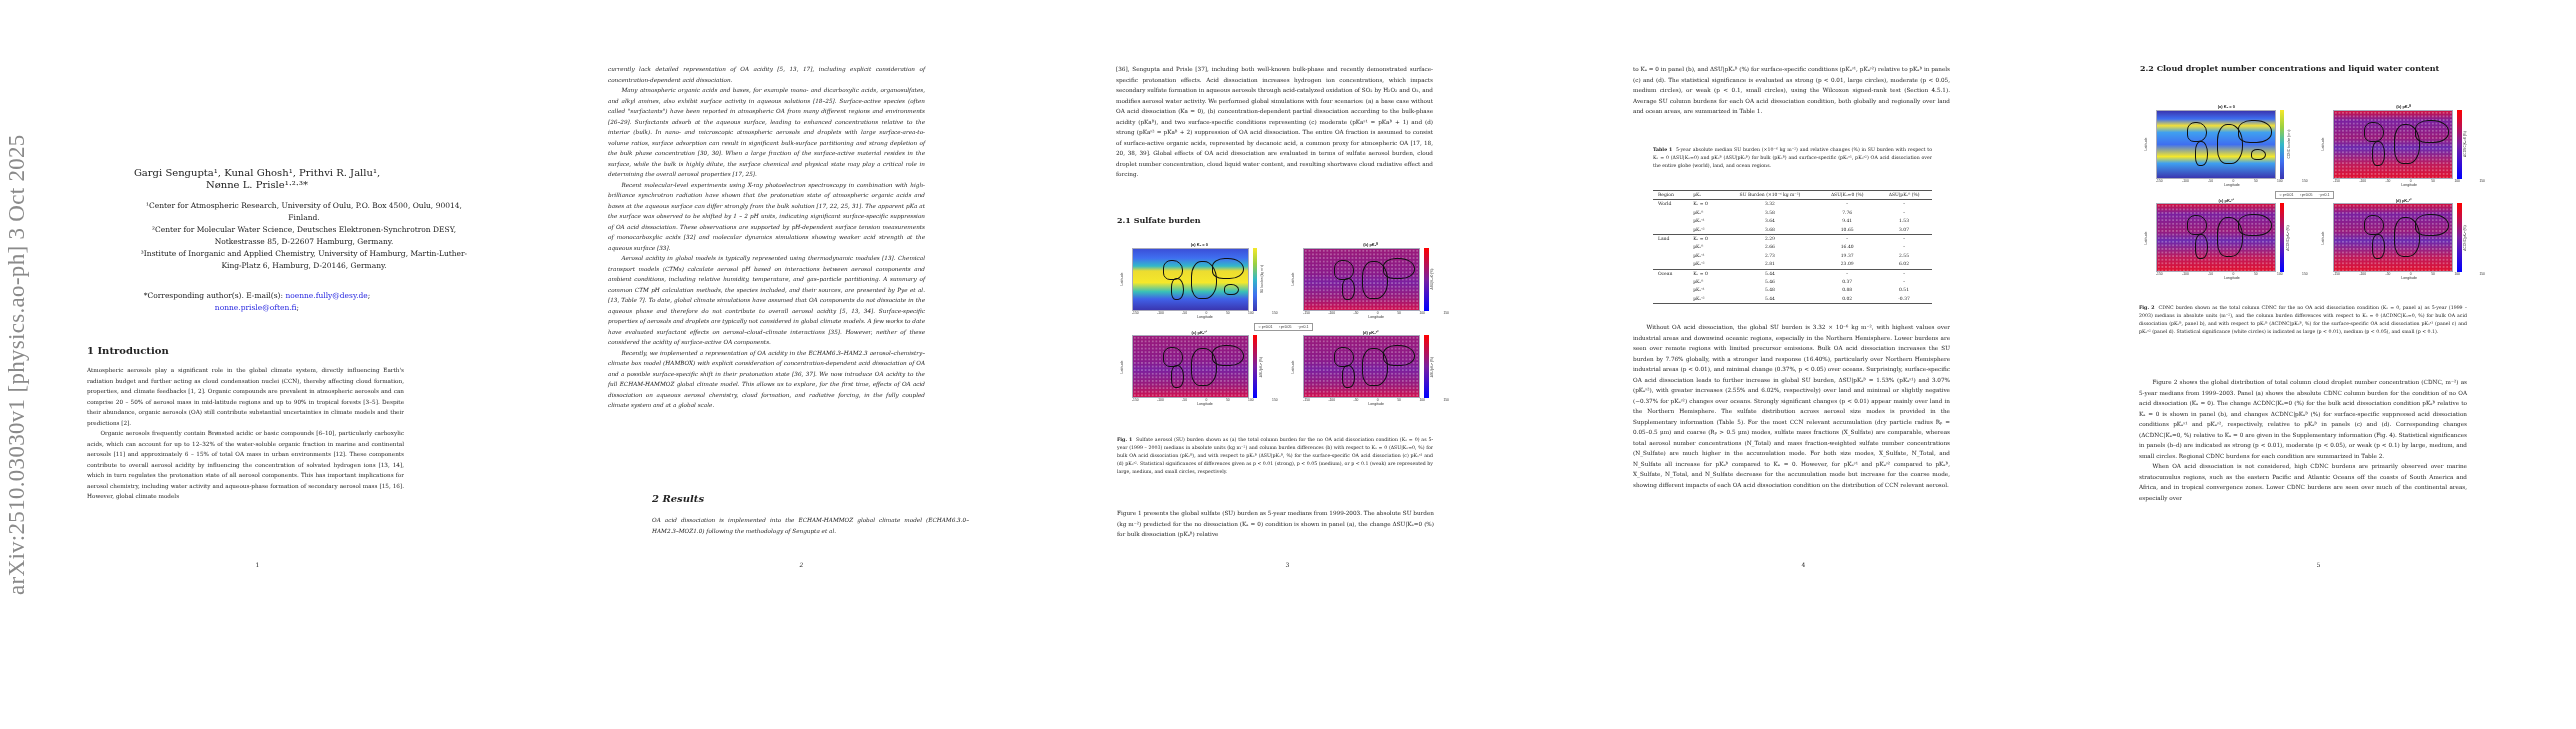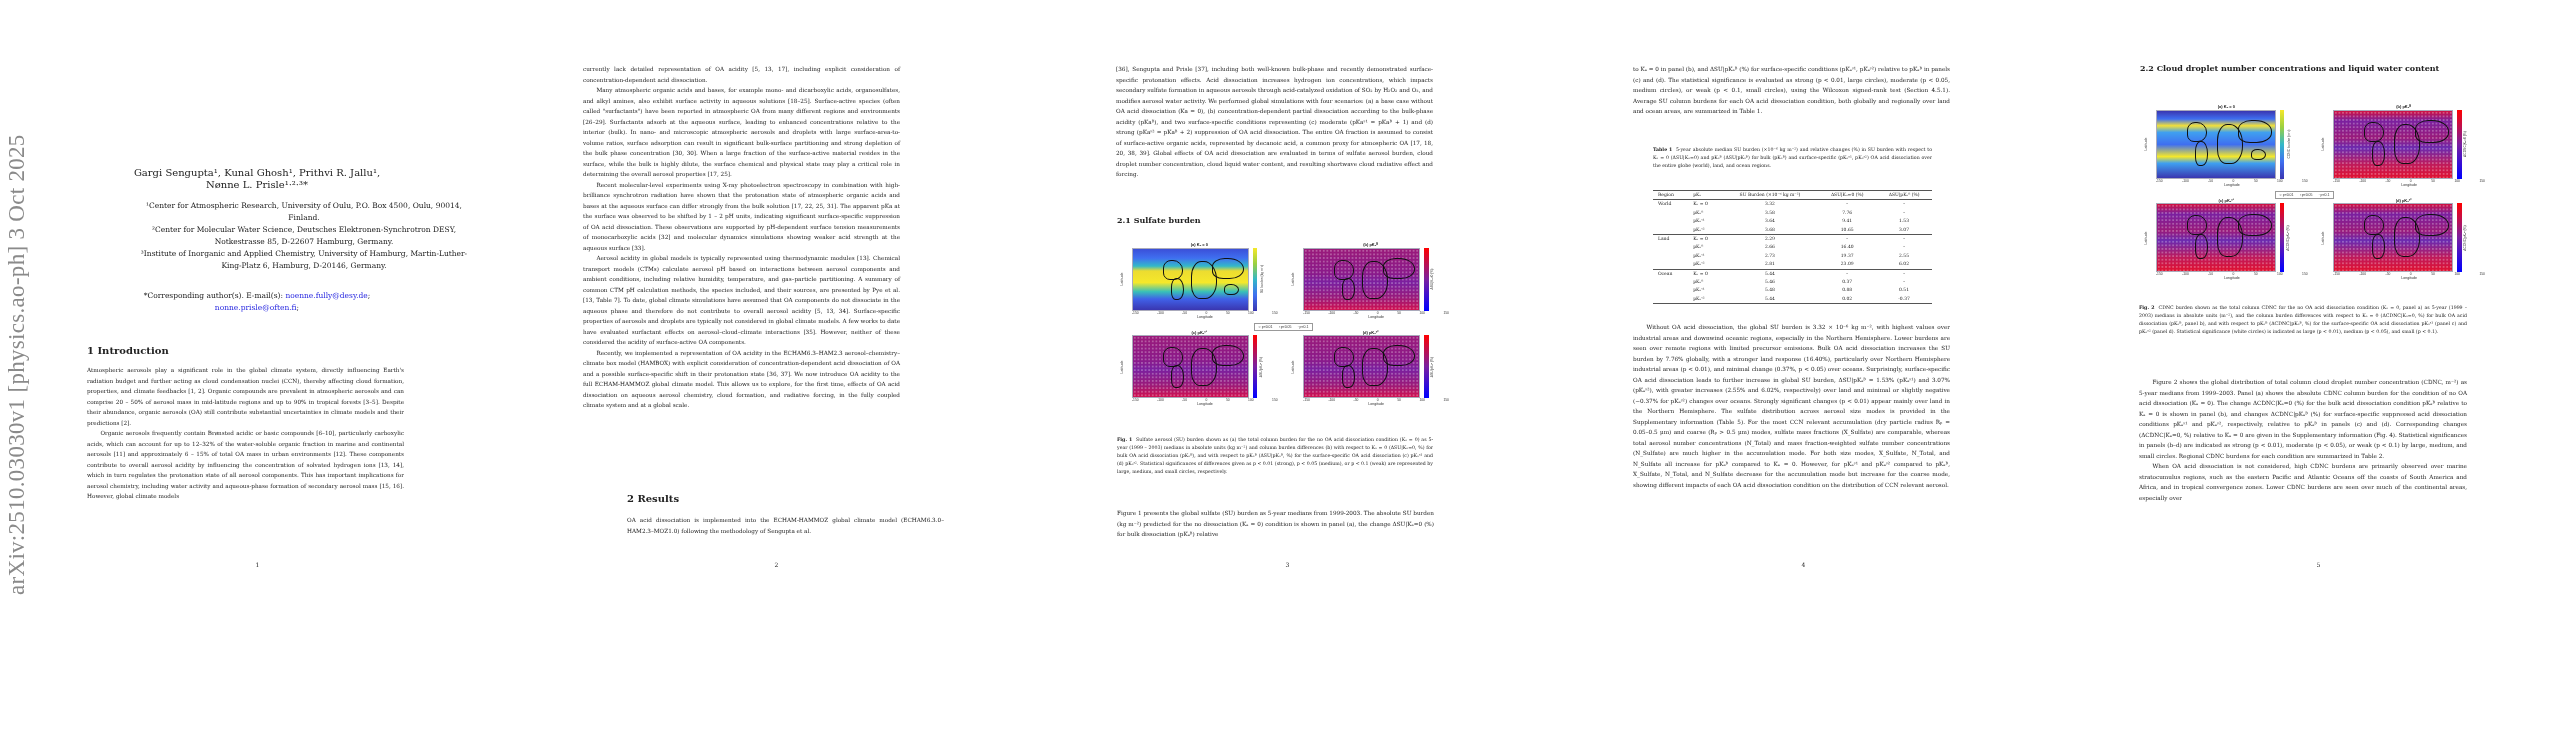--- a/index.html
+++ b/index.html
@@ -1,19 +1,19 @@
 <!DOCTYPE html>
 <html style="font-size:9.7px"><head>
 <meta charset="utf-8">
 <style>
   html, body { margin:0; padding:0; background:#ffffff; }
   body { width:2576px; height:729px; overflow:hidden; position:relative;
          font-family:"DejaVu Serif","Liberation Serif",serif; color:#222; }
   .page { position:absolute; top:0; width:515px; height:729px; background:#fff; }
-  .p1 { left:0; } .p2 { left:519px; } .p3 { left:1030px; } .p4 { left:1546px; } .p5 { left:2061px; }
+  .p1 { left:0; } .p2 { left:544px;font-style:italic; } .p3 { left:1030px; } .p4 { left:1546px; } .p5 { left:2061px; }
   .col { position:absolute; left:87px; width:317px; font-size:5.7px; line-height:10.5px; text-align:justify; }
   .col p { margin:0; text-indent:13.4px; }
   .col p.noindent { text-indent:0; }
   .pagenum { position:absolute; top:561px; width:100%; text-align:center; font-size:6px; left:0; }
   .arxiv { position:absolute; left:3.6px; top:595px; transform-origin:left top; transform:rotate(-90deg);
            font-family:"Liberation Serif",serif; font-size:23px; color:#8a8a8a; white-space:nowrap; letter-spacing:0.3px; }
   .title { position:absolute; left:87px; width:340px; top:115px; text-align:center; font-size:12.5px; line-height:17px; color:#222; }
   .authors { position:absolute; left:87px; width:340px; top:167px; text-align:center; font-size:10px; line-height:12px; }
   .affil { position:absolute; left:87px; width:340px; top:200px; text-align:center; font-size:7.5px; line-height:12px;margin-left:47px; }
   .corr { position:absolute; left:87px; width:340px; top:290px; text-align:center; font-size:7.5px; line-height:12px; }

